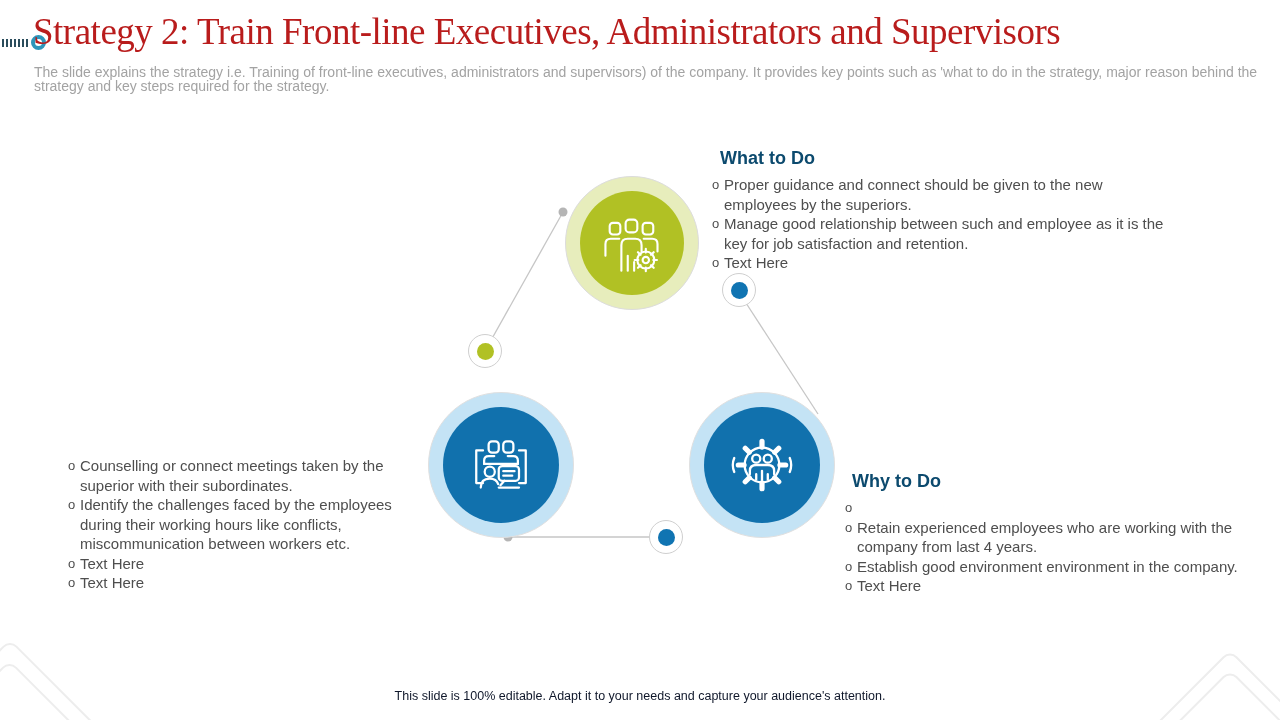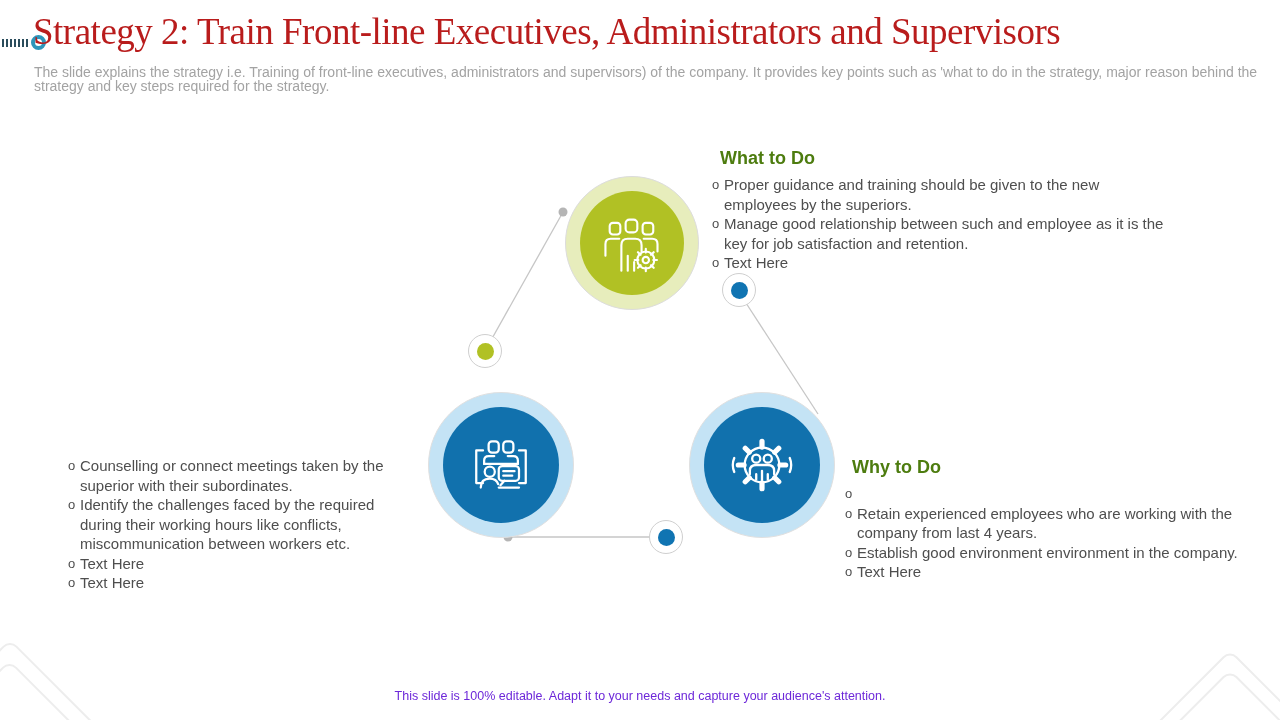--- a/index.html
+++ b/index.html
@@ -47,36 +47,36 @@
   .dot .pip{width:17px;height:17px;border-radius:50%;}
   .dot-green{left:468px;top:334px;}
   .dot-green .pip{background:#b1c124;}
   .dot-blue-top{left:722px;top:273px;}
   .dot-blue-top .pip{background:#1074b2;}
   .dot-blue-bottom{left:649px;top:520px;}
   .dot-blue-bottom .pip{background:#1074b2;}
 
   
   .section{position:absolute;z-index:4;}
-  .section h3{margin:0 0 6px 0;font-size:18px;font-weight:700;color:#4d7c0f;}
+  .section h3{margin:0 0 6px 0;font-size:18px;font-weight:700;color:#0c4a6e;}
   .bullet-list{margin:0;padding:0;list-style:none;}
   .bullet-item{display:flex;font-size:15px;line-height:19.5px;color:#4e4e4e;}
   .bullet-item .marker{flex:0 0 12px;font-size:13px;color:#4e4e4e;}
   .bullet-item .txt b{font-weight:700;color:#3f3f3f;}
   .sec-what{left:712px;top:148px;width:452px;}
   .sec-what h3{padding-left:8px;}
   .sec-why{left:845px;top:457px;width:395px;}
-  .sec-why h3{padding-left:7px;}
+  .sec-why h3{padding-left:7px;margin-top:14px;}
   .sec-key{left:68px;top:456px;width:352px;}
   .sec-key h3{padding-left:8px;margin-bottom:12px;}
 
   
   .footer-note{
     position:absolute;left:0;top:689px;width:100%;text-align:center;
-    font-size:12.5px;color:#6d28d9;z-index:4;
+    font-size:12.5px;color:#0f172a;z-index:4;
   }
 </style>
 </head>
 <body>
 
 <div class="corner bl-outer"></div>
 <div class="corner bl-inner"></div>
 <div class="corner br-outer"></div>
 <div class="corner br-inner"></div>
 
@@ -172,21 +172,21 @@
   </div>
 <div class="dot dot-blue-bottom">
     <span class="pip"></span>
   </div>
 
 <div class="section sec-what">
   <h3>What to Do</h3>
   <ul class="bullet-list">
     <li class="bullet-item">
       <span class="marker">o</span>
-      <span class="txt">Proper guidance and training should be given to the new employees by the superiors.</span>
+      <span class="txt">Proper guidance and connect should be given to the new employees by the superiors.</span>
     </li>
     <li class="bullet-item">
       <span class="marker">o</span>
       <span class="txt">Manage good relationship between such and employee as it is the key for job satisfaction and retention.</span>
     </li>
     <li class="bullet-item">
       <span class="marker">o</span>
       <span class="txt">Text Here</span>
     </li>
   </ul>
@@ -214,21 +214,21 @@
 </div>
 
 <div class="section sec-key">
   <ul class="bullet-list">
     <li class="bullet-item">
       <span class="marker">o</span>
       <span class="txt">Counselling or connect meetings taken by the superior with their subordinates.</span>
     </li>
     <li class="bullet-item">
       <span class="marker">o</span>
-      <span class="txt">Identify the challenges faced by the required during their working hours like conflicts, miscommunication between workers etc.</span>
+      <span class="txt">Identify the challenges faced by the employees during their working hours like conflicts, miscommunication between workers etc.</span>
     </li>
     <li class="bullet-item">
       <span class="marker">o</span>
       <span class="txt">Text Here</span>
     </li>
     <li class="bullet-item">
       <span class="marker">o</span>
       <span class="txt">Text Here</span>
     </li>
   </ul>

